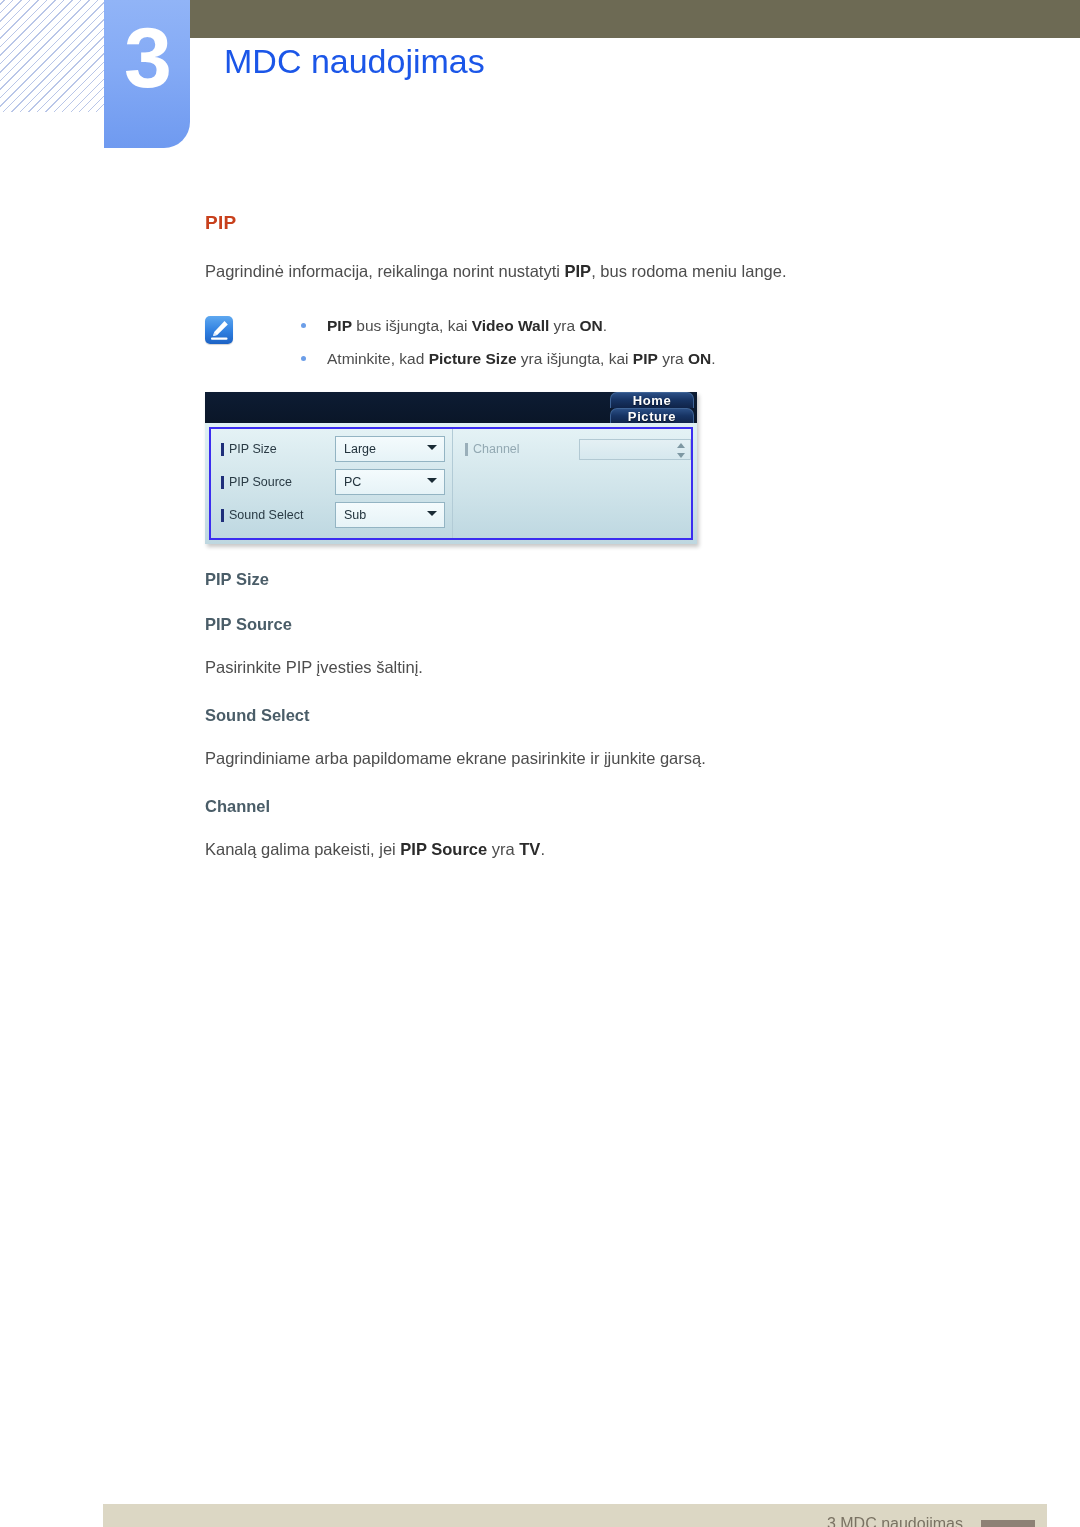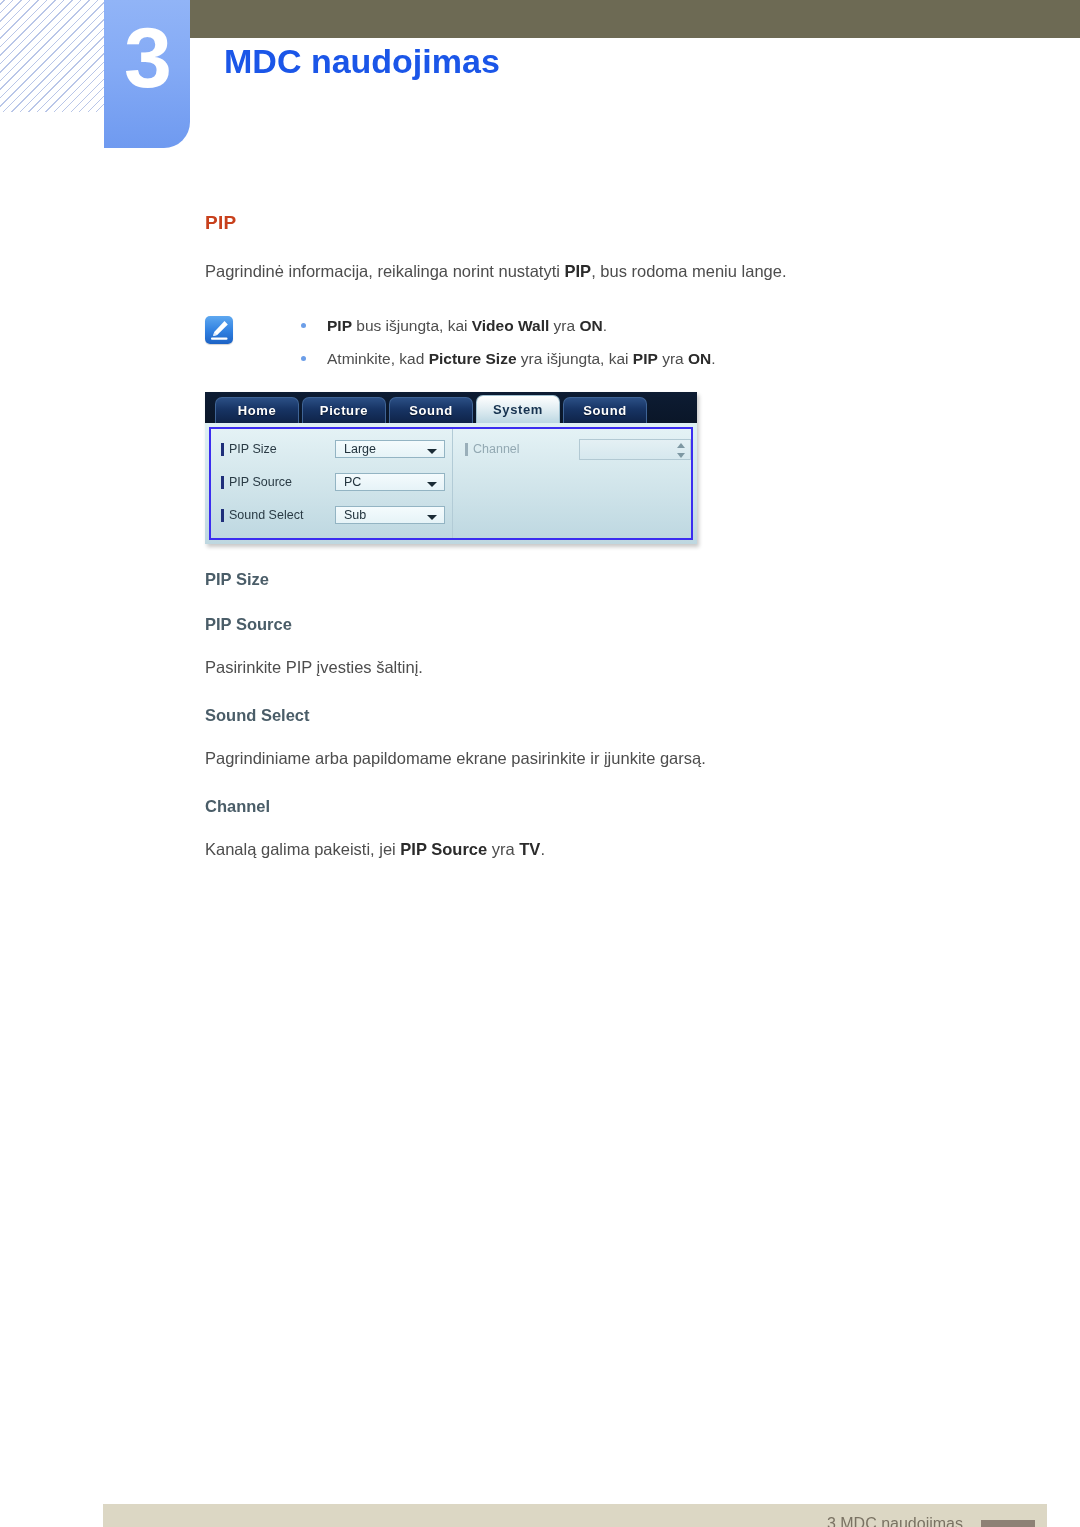--- a/index.html
+++ b/index.html
@@ -58,21 +58,21 @@
     font-weight: bold;
     line-height: 1;
     margin-top: 14px;
     letter-spacing: -2px;
   }
   .chapter-title {
     position: absolute;
     left: 224px;
     top: 42px;
     font-size: 34px;
-    font-weight: bold;
+    font-weight: normal;
     color: #1b56e8;
     letter-spacing: 0px;
   }
 
   
   .content {
     position: absolute;
     left: 190px;
     top: 212px;
     width: 700px;
@@ -147,20 +147,21 @@
     box-shadow: 2px 3px 4px rgba(0,0,0,0.22);
   }
   .mdc-tabbar {
     position: relative;
     height: 31px;
     background: linear-gradient(to bottom, #0d1c33 0%, #0a1628 100%);
     display: flex;
     align-items: flex-end;
     padding-left: 10px;
     box-sizing: border-box;
+    flex-direction: column;
   }
   .mdc-tab {
     height: 26px;
     min-width: 84px;
     margin-right: 3px;
     border-top-left-radius: 7px;
     border-top-right-radius: 7px;
     background: linear-gradient(to bottom, #2b4f85 0%, #173464 45%, #0f2348 100%);
     color: #ffffff;
     font-size: 13px;
@@ -226,21 +227,21 @@
     display: inline-block;
     width: 3px;
     height: 13px;
     background: #1f2f7a;
     margin-right: 5px;
   }
   .lbar.disabled { background: #9aafba; }
   .mdc-select {
     position: relative;
     width: 110px;
-    height: 18px;
+    height: 26px;
     background: linear-gradient(to bottom, #f4fbfd 0%, #e6f3f7 100%);
     border: 1px solid #93b4c3;
     font-size: 12.5px;
     color: #22333d;
     display: flex;
     align-items: center;
     padding-left: 8px;
     box-sizing: border-box;
   }
   .mdc-caret {

